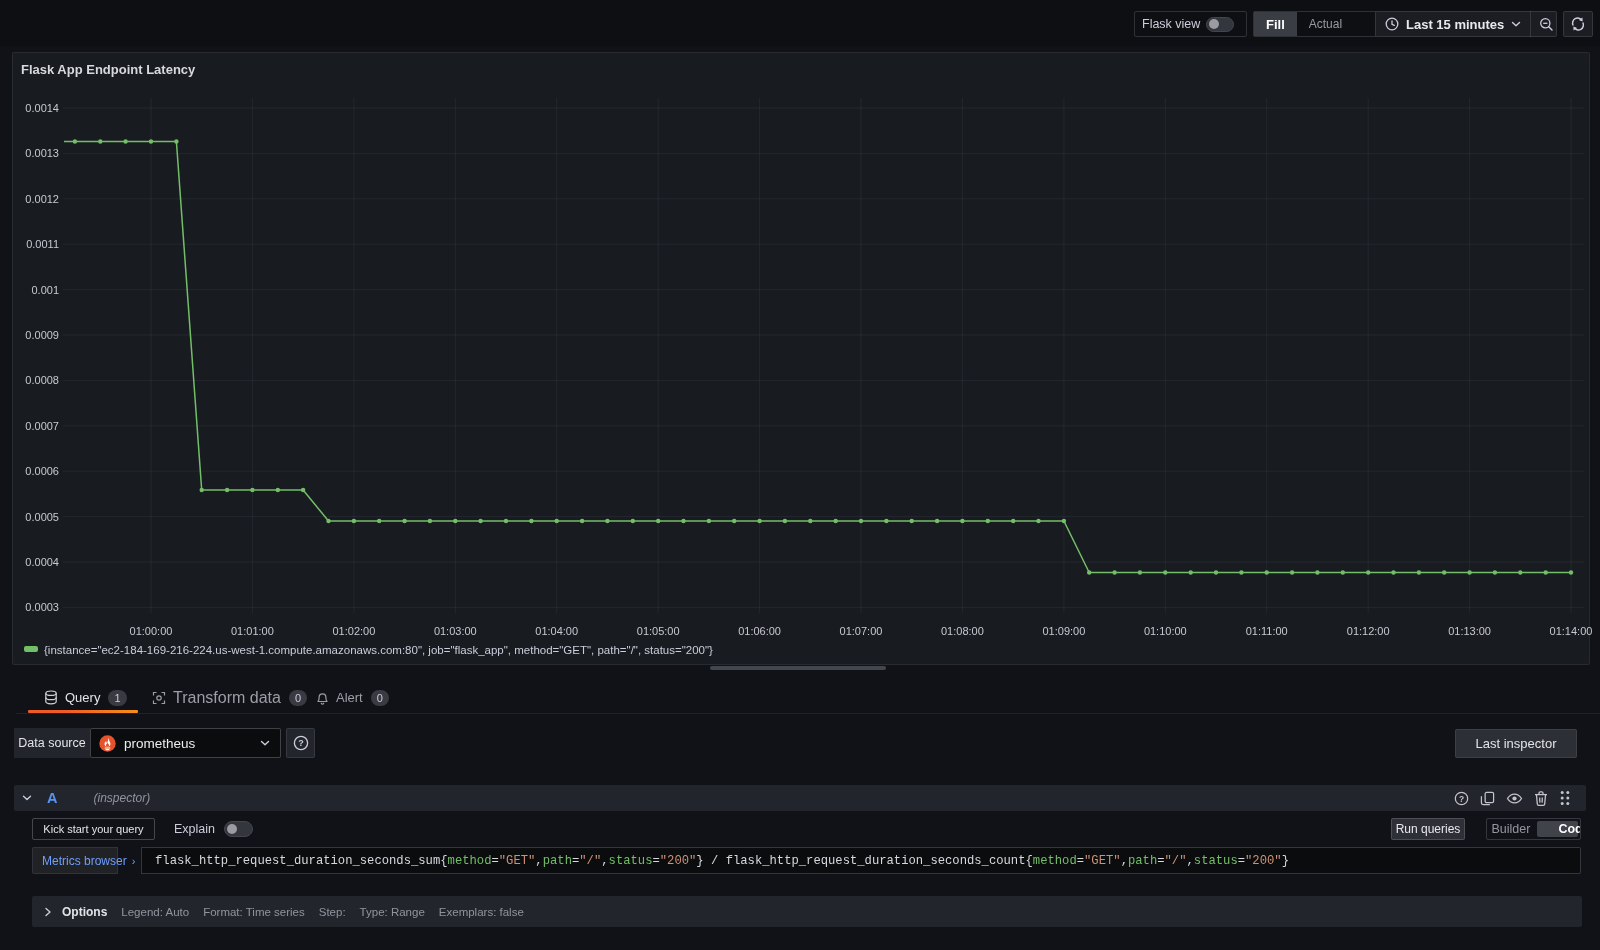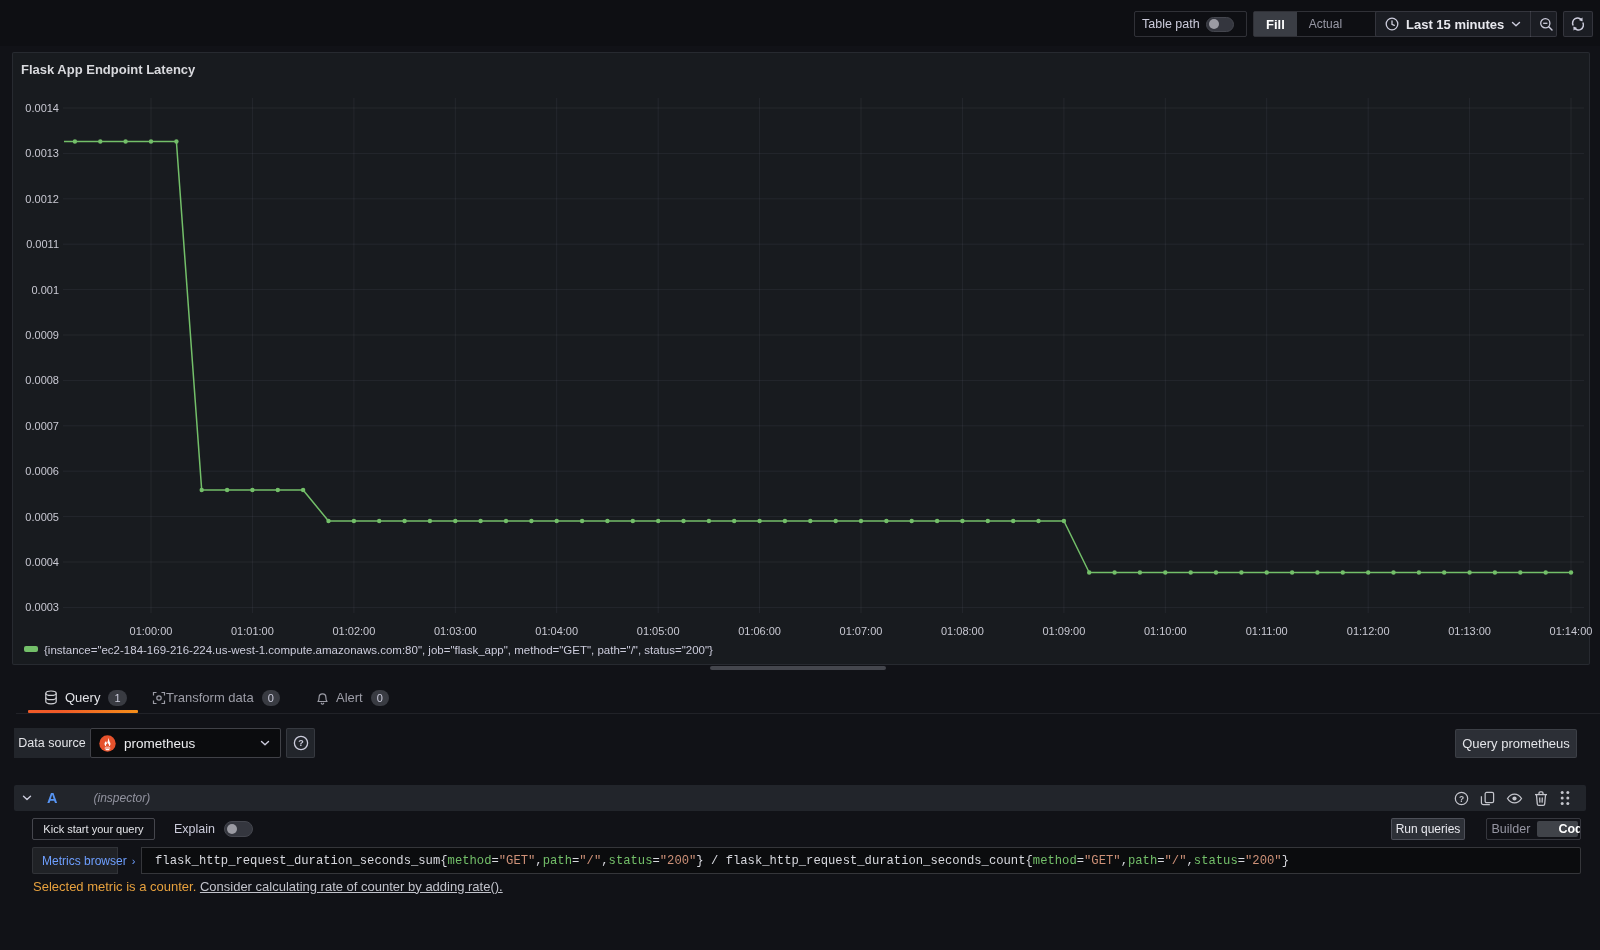--- a/index.html
+++ b/index.html
@@ -11,21 +11,21 @@
   .row { background:#22252b; }
   svg.ic { display:block; }
 </style>
 </head>
 <body>
 <div class="abs" style="left:0;top:0;width:1600px;height:950px;background:#111217;">
 
 <div class="abs" style="left:0;top:0;width:1600px;height:46px;background:#0e0f13;">
 
   <div class="abs" style="left:1134px;top:11px;width:113px;height:26px;border:1px solid rgba(204,204,220,0.18);border-radius:2px;display:flex;align-items:center;padding:0 7px;">
-    <span style="font-size:12.5px;color:#ccccdc;">Table path</span>
+    <span style="font-size:12.5px;color:#ccccdc;">Flask view</span>
     <span style="margin-left:6px;display:inline-block;width:28px;height:15px;border-radius:8px;background:#34363e;border:1px solid #44464e;position:relative;">
       <span style="position:absolute;left:2px;top:1.5px;width:10px;height:10px;border-radius:50%;background:#9b9ba3;"></span>
     </span>
   </div>
 
   <div class="abs" style="left:1253px;top:11px;width:135px;height:26px;border:1px solid rgba(204,204,220,0.18);border-radius:2px;display:flex;align-items:stretch;">
     <span style="background:#3a3d44;color:#fff;font-size:13px;font-weight:600;display:flex;align-items:center;padding:0 12px;">Fill</span>
     <span style="color:rgba(204,204,220,0.72);font-size:12px;font-weight:500;display:flex;align-items:center;padding:0 12px;">Actual</span>
   </div>
 
@@ -195,21 +195,21 @@
   <div class="abs" style="left:12px;top:28px;width:110px;height:3px;background:linear-gradient(90deg,#f05a28 30%,#fbca0a 180%);border-radius:1px;"></div>
 
   <div class="abs" style="left:136px;top:0;height:31px;display:flex;align-items:center;">
     <svg class="ic" width="14" height="14" viewBox="0 0 14 14" fill="none" stroke="#9d9da7" stroke-width="1.2">
           <path d="M4.5 1.5 H1.5 V4.5"></path>
           <path d="M9.5 1.5 H12.5 V4.5"></path>
           <path d="M4.5 12.5 H1.5 V9.5"></path>
           <path d="M9.5 12.5 H12.5 V9.5"></path>
           <circle cx="7" cy="7" r="2.2"></circle>
         </svg>
-    <span style="font-size:13px;color:#9d9da7;">Transform data</span>
+    <span style="margin-left:7px;font-size:16px;color:#9d9da7;">Transform data</span>
     <span style="margin-left:8px;background:#393b42;border-radius:9px;height:16px;padding:0 6px;font-size:11px;color:#ccccdc;display:flex;align-items:center;">0</span>
   </div>
 
   <div class="abs" style="left:300px;top:0;height:31px;display:flex;align-items:center;">
     <svg class="ic" width="13" height="14" viewBox="0 0 13 14" fill="none" stroke="#9d9da7" stroke-width="1.2">
           <path d="M2 10.5 C2.8 9.6 3.1 8.3 3.1 6.4 C3.1 4.4 4.5 2.9 6.5 2.9 C8.5 2.9 9.9 4.4 9.9 6.4 C9.9 8.3 10.2 9.6 11 10.5 Z" stroke-linejoin="round"></path>
           <path d="M5.3 12.2 C5.6 12.8 6 13.1 6.5 13.1 C7 13.1 7.4 12.8 7.7 12.2" stroke-linecap="round"></path>
         </svg>
     <span style="margin-left:7px;font-size:13px;color:#9d9da7;">Alert</span>
     <span style="margin-left:8px;background:#393b42;border-radius:9px;height:16px;padding:0 6px;font-size:11px;color:#ccccdc;display:flex;align-items:center;">0</span>
@@ -232,21 +232,21 @@
         <path d="M1.5 2.5 L5 5.8 L8.5 2.5" fill="none" stroke="#ccccdc" stroke-width="1.4" stroke-linecap="round" stroke-linejoin="round"></path>
       </svg>
 </div>
 <div class="abs" style="left:286px;top:728px;width:29px;height:30px;background:#22252b;border:1px solid rgba(204,204,220,0.12);border-radius:2px;display:flex;align-items:center;justify-content:center;">
   <svg class="ic" width="16" height="16" viewBox="0 0 16 16">
         <circle cx="8" cy="8" r="6.6" fill="none" stroke="#ccccdc" stroke-width="1.3"></circle>
         <text x="8" y="11.2" text-anchor="middle" font-size="9" font-weight="bold" fill="#ccccdc">?</text>
       </svg>
 </div>
 <div class="abs" style="left:1455px;top:729px;width:122px;height:29px;background:#2c2f36;border:1px solid rgba(204,204,220,0.1);border-radius:2px;display:flex;align-items:center;justify-content:center;">
-  <span style="font-size:13px;font-weight:500;color:#e3e4e8;">Query prometheus</span>
+  <span style="font-size:13px;font-weight:500;color:#e3e4e8;">Last inspector</span>
 </div>
 
 <div class="abs" style="left:14px;top:785px;width:1572px;height:26px;background:#22252b;border-radius:2px;display:flex;align-items:center;">
   <svg class="ic" style="margin-left:8px" width="10" height="8" viewBox="0 0 10 8">
         <path d="M1.5 2.2 L5 5.5 L8.5 2.2" fill="none" stroke="#ccccdc" stroke-width="1.4" stroke-linecap="round" stroke-linejoin="round"></path>
       </svg>
   <span style="margin-left:15px;font-size:14.5px;font-weight:600;color:#5794f2;">A</span>
   <span style="margin-left:36px;font-size:12px;font-style:italic;" class="sec">(inspector)</span>
 
   <div style="position:absolute;right:15px;display:flex;align-items:center;gap:11px;">
@@ -298,19 +298,26 @@
 </div>
 
 <div class="abs" style="left:32px;top:847px;width:86px;height:27px;background:#202226;border:1px solid rgba(204,204,220,0.1);border-radius:2px 0 0 2px;display:flex;align-items:center;">
   <span style="margin-left:9px;font-size:12px;color:#6e9fff;">Metrics browser</span>
   <span style="margin-left:5px;font-size:11px;color:#6e9fff;">›</span>
 </div>
 <div class="abs" style="left:141px;top:847px;width:1440px;height:27px;background:#0b0c0e;border:1px solid rgba(204,204,220,0.22);border-radius:0 2px 2px 0;display:flex;align-items:center;overflow:hidden;">
   <span style="margin-left:13px;font-family:'Liberation Mono',monospace;font-size:12.2px;white-space:pre;color:#d8d9df;">flask_http_request_duration_seconds_sum<span style="color:#d8d9df">{</span><span style="color:#73bf69">method</span>=<span style="color:#ce9178">"GET"</span>,<span style="color:#73bf69">path</span>=<span style="color:#ce9178">"/"</span>,<span style="color:#73bf69">status</span>=<span style="color:#ce9178">"200"</span><span style="color:#d8d9df">}</span> / flask_http_request_duration_seconds_count<span style="color:#d8d9df">{</span><span style="color:#73bf69">method</span>=<span style="color:#ce9178">"GET"</span>,<span style="color:#73bf69">path</span>=<span style="color:#ce9178">"/"</span>,<span style="color:#73bf69">status</span>=<span style="color:#ce9178">"200"</span><span style="color:#d8d9df">}</span></span>
 </div>
 
-<div class="abs" style="left:33px;top:879px;height:14px;display:flex;align-items:center;">
-  <span style="font-size:13px;color:#e7a13e;">Selected metric is a counter.&nbsp;</span>
-  <span style="font-size:13px;color:#c2c3cb;text-decoration:underline;">Consider calculating rate of counter by adding rate().</span>
-</div>
-
+
+<div class="abs" style="left:32px;top:896px;width:1550px;height:31px;background:#22252b;border-radius:2px;display:flex;align-items:center;">
+  <svg class="ic" style="margin-left:12px" width="8" height="10" viewBox="0 0 8 10">
+        <path d="M2 1.5 L6 5 L2 8.5" fill="none" stroke="#ccccdc" stroke-width="1.4" stroke-linecap="round" stroke-linejoin="round"></path>
+      </svg>
+  <span style="margin-left:10px;font-size:12px;font-weight:600;color:#e3e4e8;">Options</span>
+  <span style="margin-left:14px;font-size:11.5px;" class="sec">Legend: Auto</span>
+  <span style="margin-left:14px;font-size:11.5px;" class="sec">Format: Time series</span>
+  <span style="margin-left:14px;font-size:11.5px;" class="sec">Step:</span>
+  <span style="margin-left:14px;font-size:11.5px;" class="sec">Type: Range</span>
+  <span style="margin-left:14px;font-size:11.5px;" class="sec">Exemplars: false</span>
+</div>
 
 </div>
 
 </body></html>

